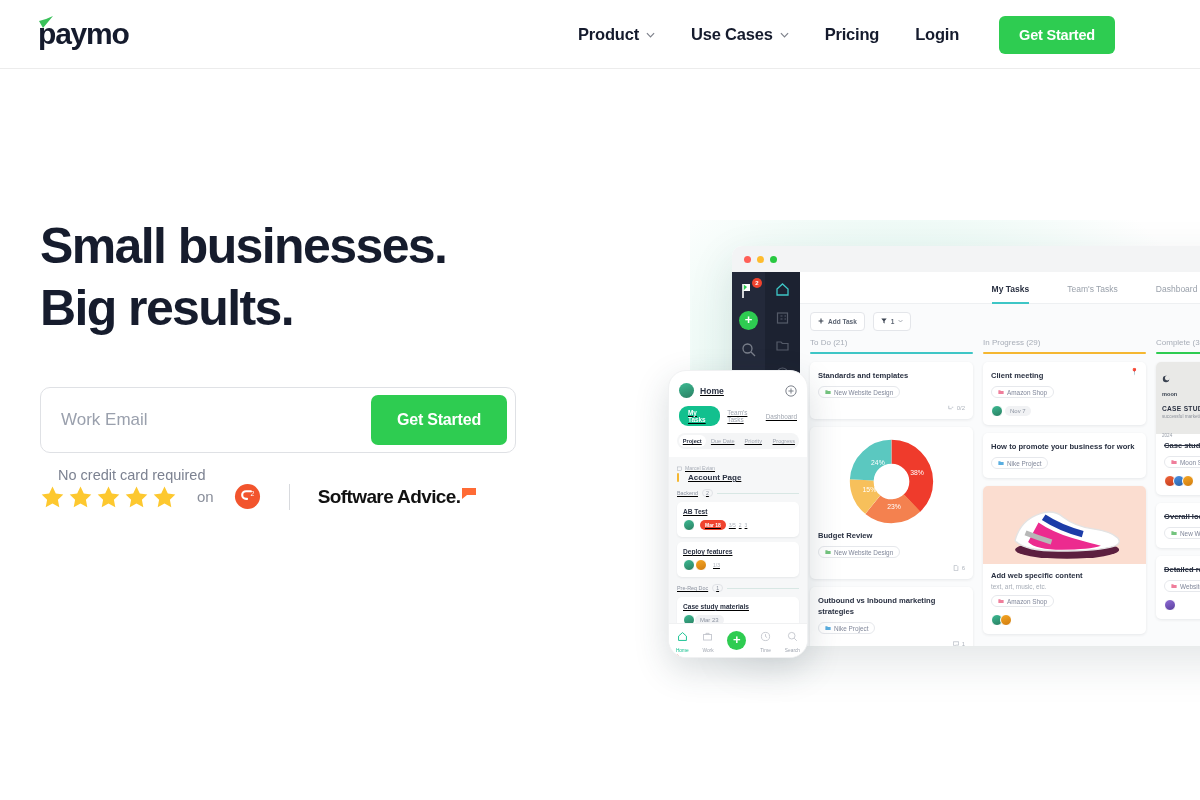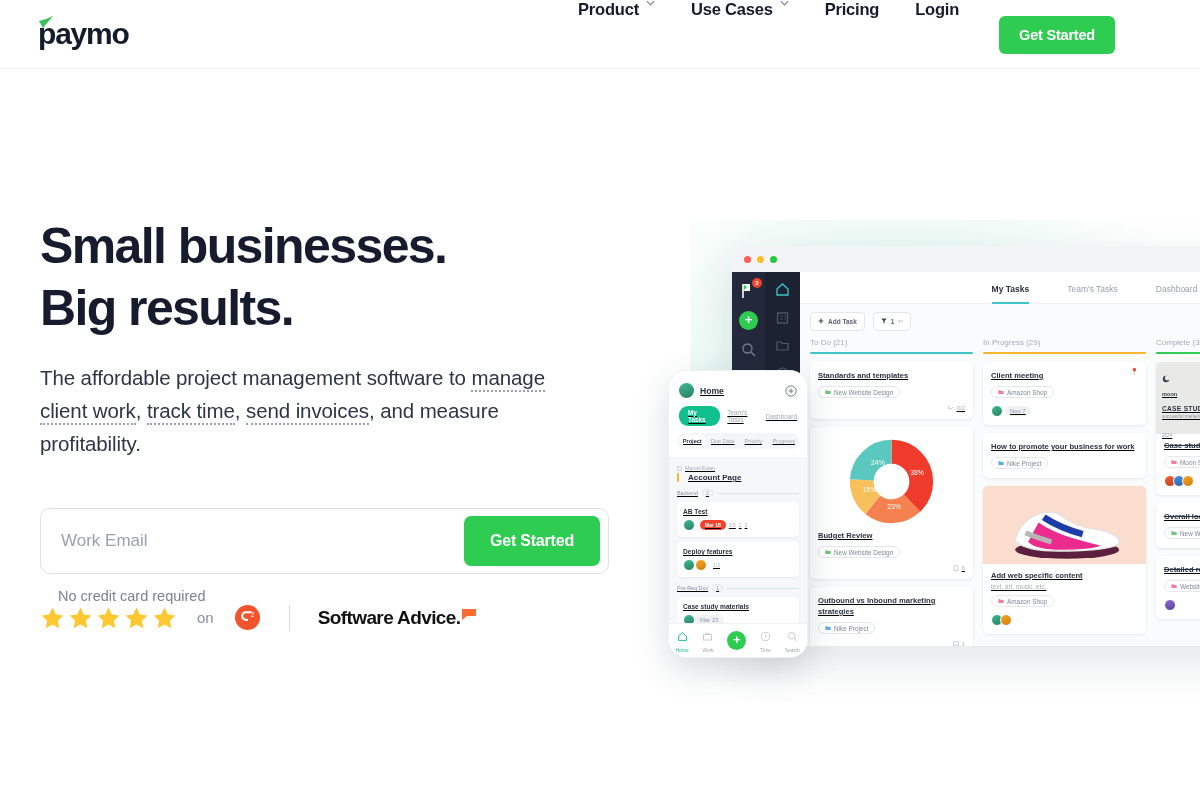--- a/index.html
+++ b/index.html
@@ -20,21 +20,21 @@
   }
   .logo { position: absolute; left: 38px; top: 18px; display: flex; align-items: flex-start; }
   .logo-text {
     font-size: 30px; font-weight: bold; color: #151b2d;
     letter-spacing: -1.2px; line-height: 32px;
   }
   .logo-check { position: absolute; left: 0px; top: -2px; width: 16px; height: 14px; }
 
   .nav { position: absolute; left: 560px; top: 0; height: 69px; display: flex; align-items: center; gap: 0px; }
   .nav-item {
-    display: flex; gap: 7px;
+    display: flex; align-items: center; gap: 7px;
     font-size: 16.5px; font-weight: bold; color: #151b2d;
     padding: 0 18px; height: 69px; cursor: pointer; letter-spacing: -0.2px;
   }
   .caret { width: 9px; height: 6px; opacity: .55; }
   .nav-cta {
     margin-left: 22px;
     background: #2ecc51; color: #fff;
     font-size: 14.5px; font-weight: bold;
     padding: 11px 20px; border-radius: 6px; border: none;
     cursor: pointer; letter-spacing: -0.2px;
@@ -50,21 +50,21 @@
     margin-top: 22px;
     font-size: 20.5px; color: #2f3545; line-height: 33px; letter-spacing: -0.1px;
   }
   .dotted {
     border-bottom: 2px dotted #9aa0ad;
     padding-bottom: 1px; cursor: pointer; color: #2f3545;
   }
 
   .form-row {
     margin-top: 48px;
-    width: 569px; height: 66px;
+    width: 476px; height: 66px;
     border: 1px solid #dfe1e5; border-radius: 10px;
     display: flex; align-items: center; justify-content: space-between;
     padding: 0 8px 0 0; background: #fff;
   }
   .email-input {
     border: none; outline: none; background: transparent;
     font-size: 17px; color: #2f3545; padding-left: 20px;
     flex: 1; height: 62px; font-family: "Liberation Sans", sans-serif;
   }
   .email-input::placeholder { color: #9aa0ad; }
@@ -137,21 +137,21 @@
     padding: 0 7px; font-size: 6.5px; color: #5c6472; font-weight: bold;
   }
   .board { flex: 1; display: flex; gap: 10px; padding: 0 10px; overflow: hidden; }
   .col { width: 163px; flex: none; }
   .col-head { font-size: 8px; color: #2a3142; font-weight: bold; padding-bottom: 5px; }
   .col-head span { color: #a7adb7; font-weight: normal; }
   .col-rule { height: 2px; border-radius: 2px; margin-bottom: 8px; }
   .card {
     background: #fff; border-radius: 5px; padding: 8px;
     box-shadow: 0 1px 3px rgba(30,40,60,.09); margin-bottom: 8px;
-    position: relative; overflow: hidden; text-decoration: underline;
+    position: relative; overflow: hidden;
   }
   .card-title { font-size: 7.6px; color: #2a3142; font-weight: bold; line-height: 11px; }
   .card-title.done { text-decoration: line-through; color: #2a3142; }
   .card-sub { font-size: 6.4px; color: #a7adb7; margin-top: 2px; }
   .chip {
     display: inline-flex; align-items: center; gap: 3px;
     border: 1px solid #e6e8ec; border-radius: 9px;
     padding: 1.5px 6px; font-size: 6.4px; color: #80879a; margin-top: 5px;
   }
   .chip-ico { width: 6px; height: 6px; }
@@ -247,21 +247,20 @@
       <button class="nav-cta">Get Started</button>
     </nav>
   </div>
 
   <div class="hero-left">
     <h1 class="headline">
       <span>Small businesses.</span><br>
       <span>Big results.</span>
     </h1>
 
-    <p class="sub"><span>The affordable project management software to </span><span class="dotted">manage client work</span><span>, </span><span class="dotted">track time</span><span>, </span><span class="dotted">send invoices</span><span>, and measure profitability.</span></p>
 
     <div class="form-row">
       <input class="email-input" type="email" placeholder="Work Email" style="">
       <button class="form-cta">Get Started</button>
     </div>
     <div class="note">No credit card required</div>
 
     <div class="rating">
       <div class="stars">
         <svg class="star" viewBox="0 0 24 24">

